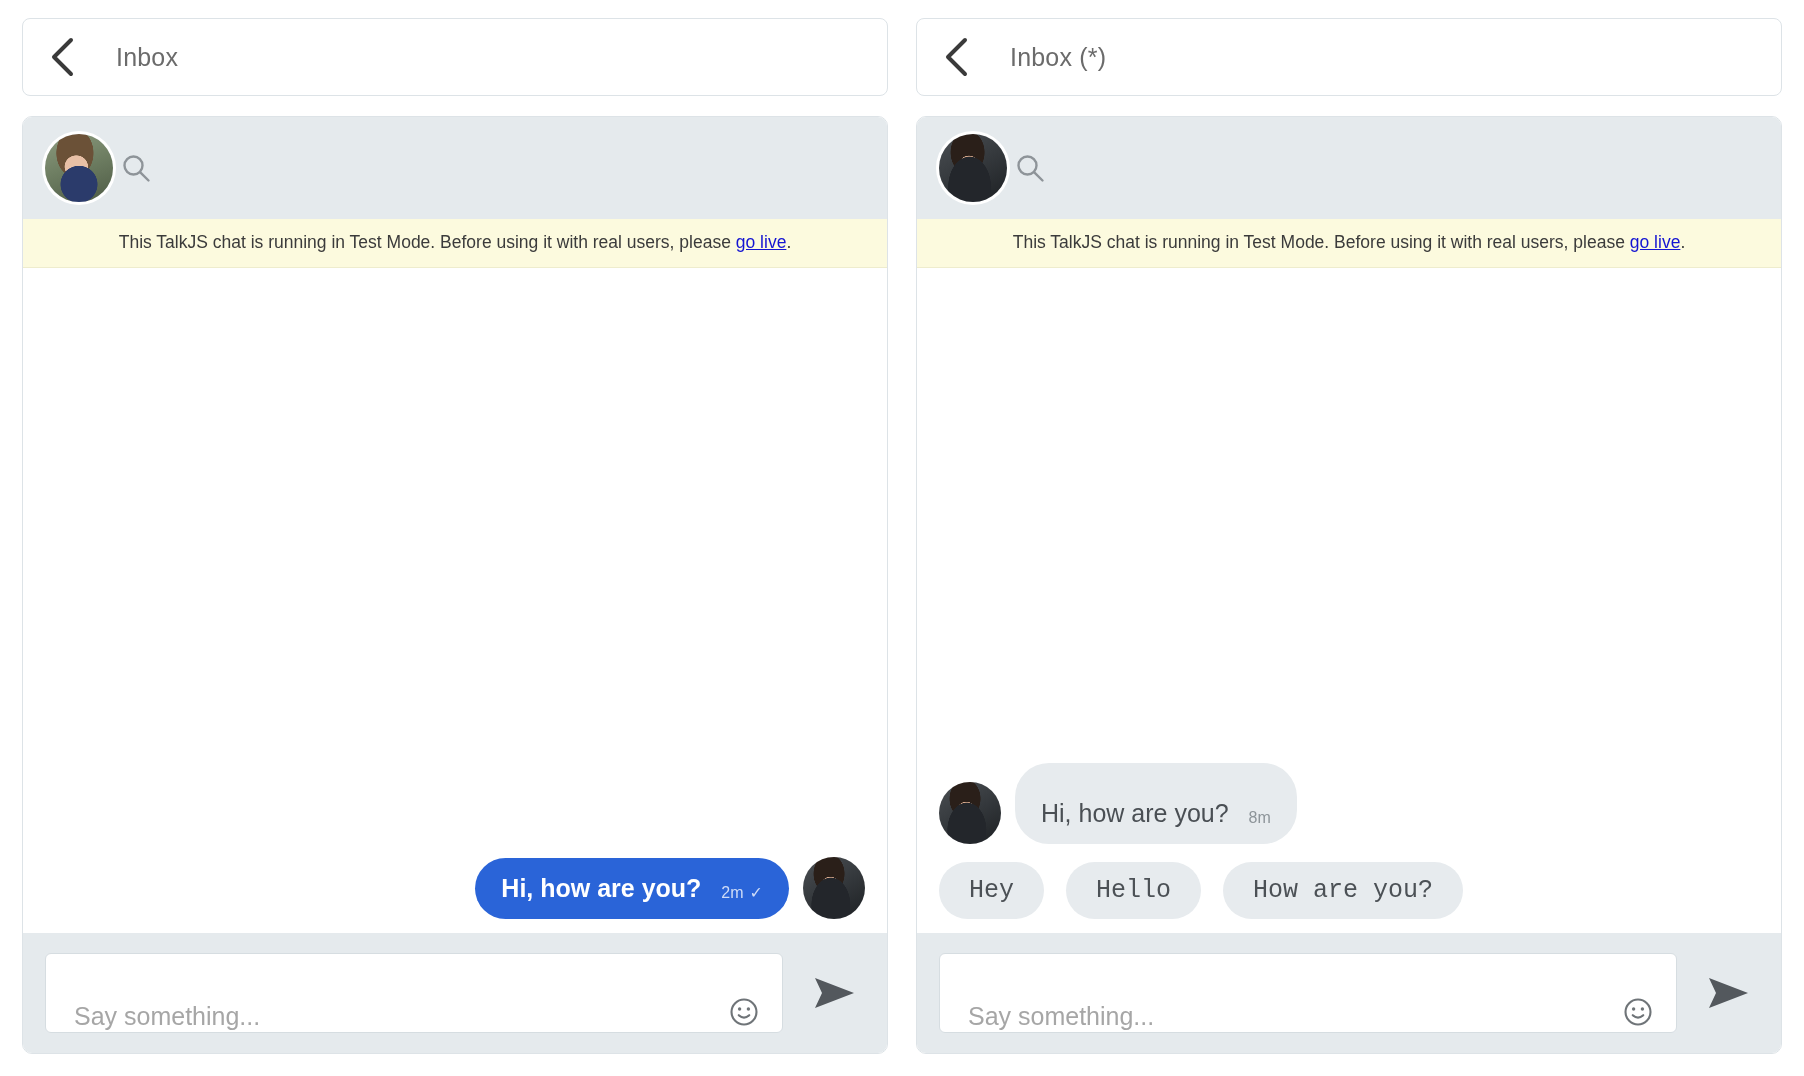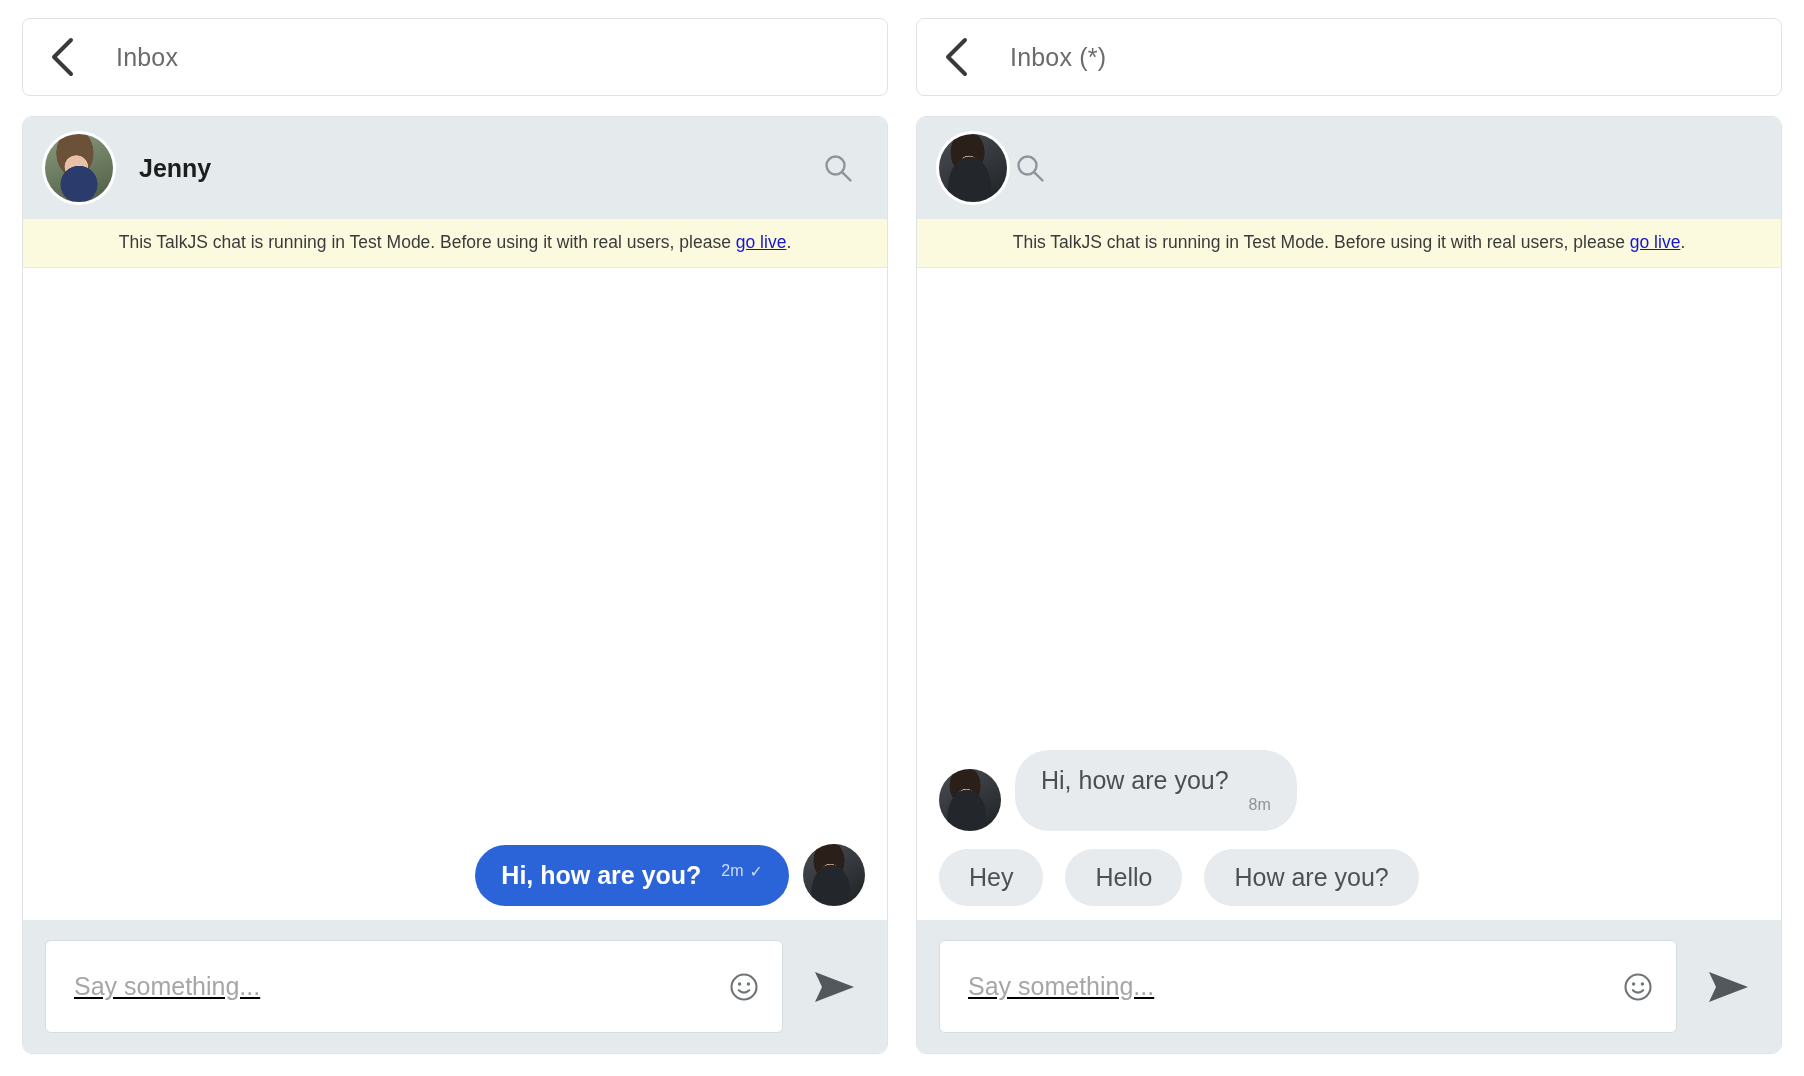--- a/index.html
+++ b/index.html
@@ -168,21 +168,21 @@
     flex: 0 0 auto;
     box-shadow: 0 0 0 3px #ffffff;
     overflow: hidden;
   }
 
   .bubble {
     max-width: 78%;
     border-radius: 34px;
     padding: 17px 26px;
     display: flex;
-    align-items: flex-start;
+    align-items: flex-end;
     gap: 20px;
     box-sizing: border-box;
   }
   .bubble.sent {
     background: #2a64d8;
     color: #ffffff;
   }
   .bubble.received {
     background: #e7ebee;
     color: #42474c;
@@ -215,44 +215,44 @@
     padding-top: 2px;
   }
   .chip {
     background: #e7ebee;
     border-radius: 32px;
     padding: 14px 30px;
     font-size: 25px;
     color: #4c5156;
     cursor: pointer;
     white-space: nowrap;
+    font-family: Liberation Mono, monospace;
   }
 
   
   .composer {
     background: #e5eaed;
     flex: 0 0 auto;
     padding: 20px 22px;
     display: flex;
     align-items: center;
     gap: 20px;
     box-sizing: border-box;
   }
   .composer-field {
     flex: 1 1 auto;
     background: #ffffff;
     border: 1px solid #d6dde1;
     border-radius: 6px;
-    height: 93px;
-    display: flex;
-    align-items: center;
+    height: 80px;
+    display: flex;
+    align-items: flex-end;
     padding: 0 18px 0 26px;
     box-sizing: border-box;
     min-width: 0;
-    text-decoration: underline;
   }
   .composer-input {
     flex: 1 1 auto;
     border: none;
     outline: none;
     font-size: 25px;
     font-family: "Liberation Sans", sans-serif;
     color: #2b2b2b;
     background: transparent;
     min-width: 0;
@@ -290,21 +290,20 @@
           <path d="M22 3 L5 20 L22 37" stroke="#3a3a3a" stroke-width="4" stroke-linecap="round" stroke-linejoin="round"></path>
         </svg>
       </span>
       <span class="inbox-label">Inbox</span>
     </div>
 
     <div class="chat-panel">
 
       <div class="chat-header">
         <div class="avatar jenny"></div>
-        <div class="chat-title">Jenny</div>
         <span class="search-btn">
           <svg width="34" height="34" viewBox="0 0 34 34" fill="none">
             <circle cx="14.5" cy="14.5" r="9" stroke="#8e9499" stroke-width="2.4"></circle>
             <line x1="21.3" y1="21.3" x2="29.5" y2="29.5" stroke="#8e9499" stroke-width="2.4" stroke-linecap="round"></line>
           </svg>
         </span>
       </div>
 
       <div class="test-banner">
         <span>This TalkJS chat is running in Test Mode. Before using it with real users, please </span><a href="#">go live</a><span>.</span>

